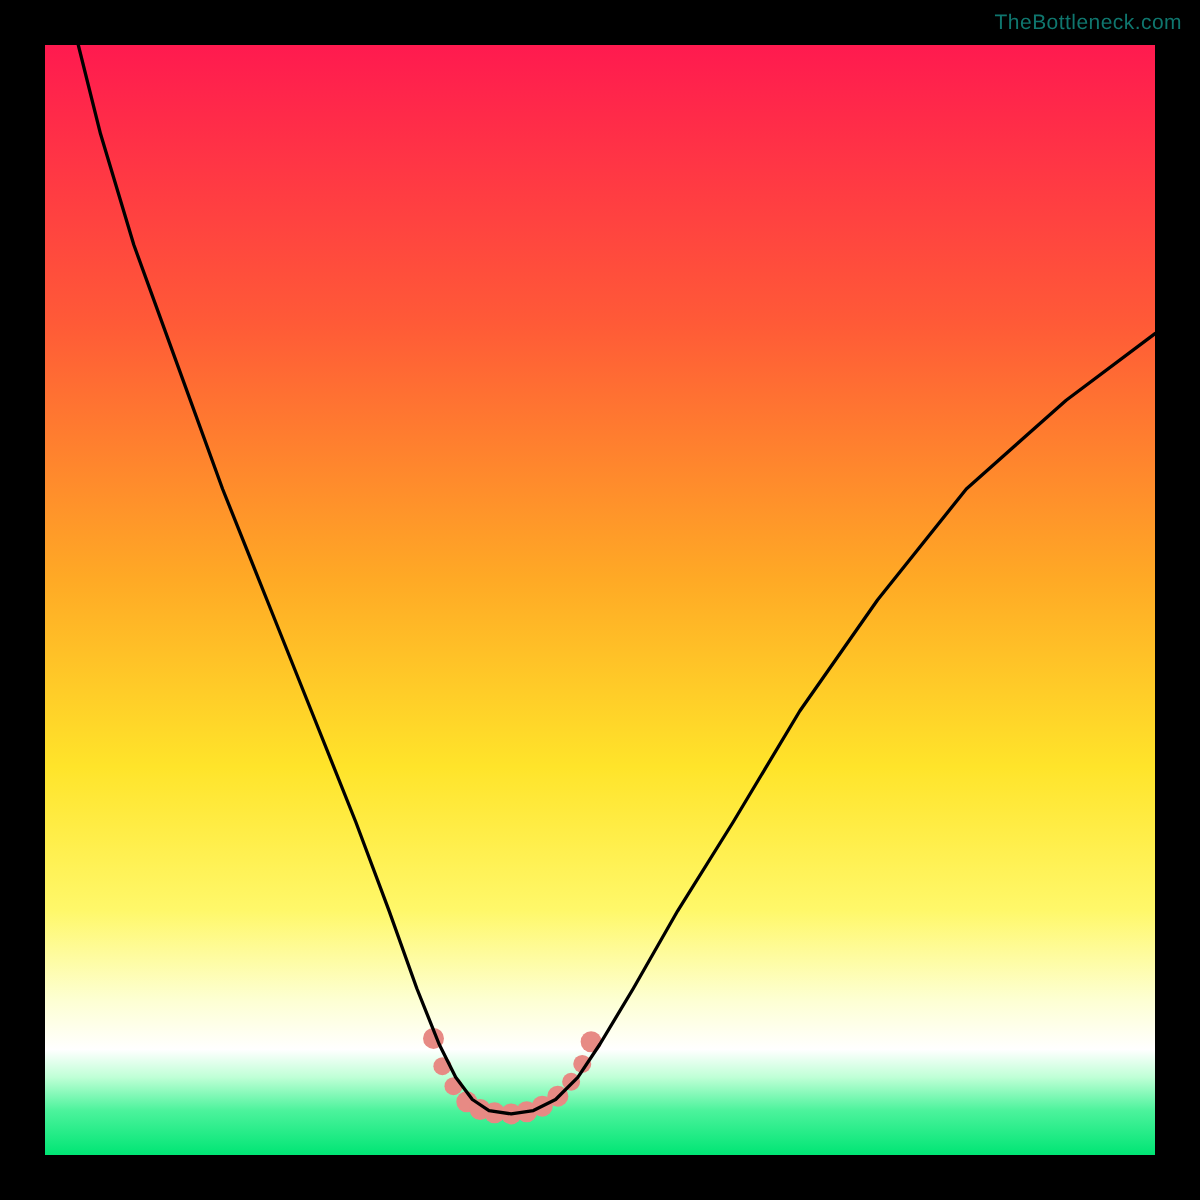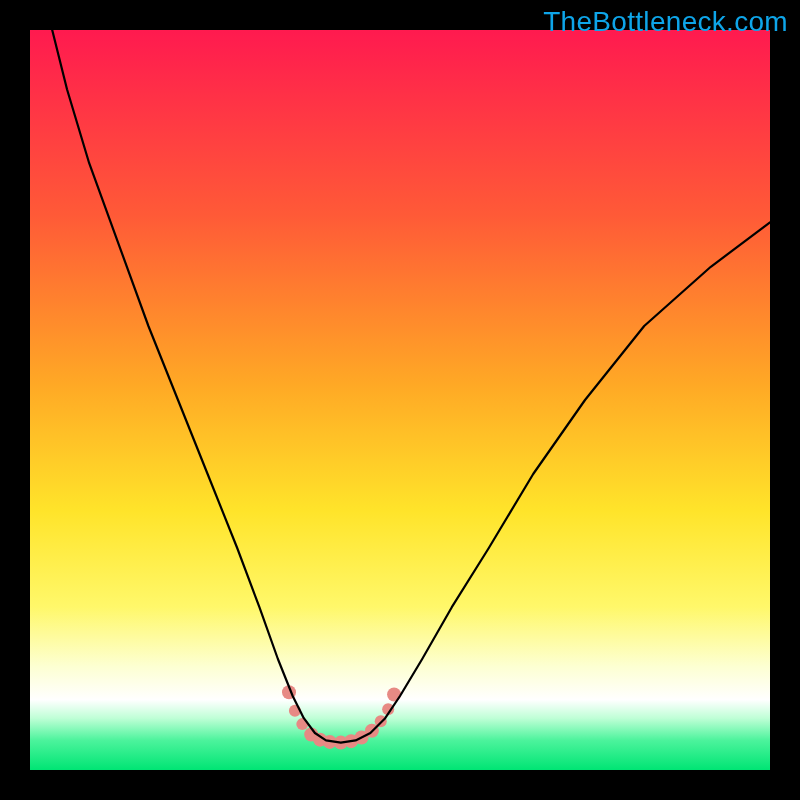--- a/index.html
+++ b/index.html
@@ -14,22 +14,22 @@
   .frame {
     position: relative;
     width: 800px;
     height: 800px;
     background: #000;
   }
   .watermark {
     position: absolute;
     top: 6px;
     right: 12px;
-    color: #0ea5e9;
-    font-size: 28px;
+    color: #0f766e;
+    font-size: 14px;
     font-weight: 500;
     letter-spacing: 0.3px;
     z-index: 3;
   }
   .plot {
     position: absolute;
     left: 30px;
     top: 30px;
     width: 740px;
     height: 740px;

